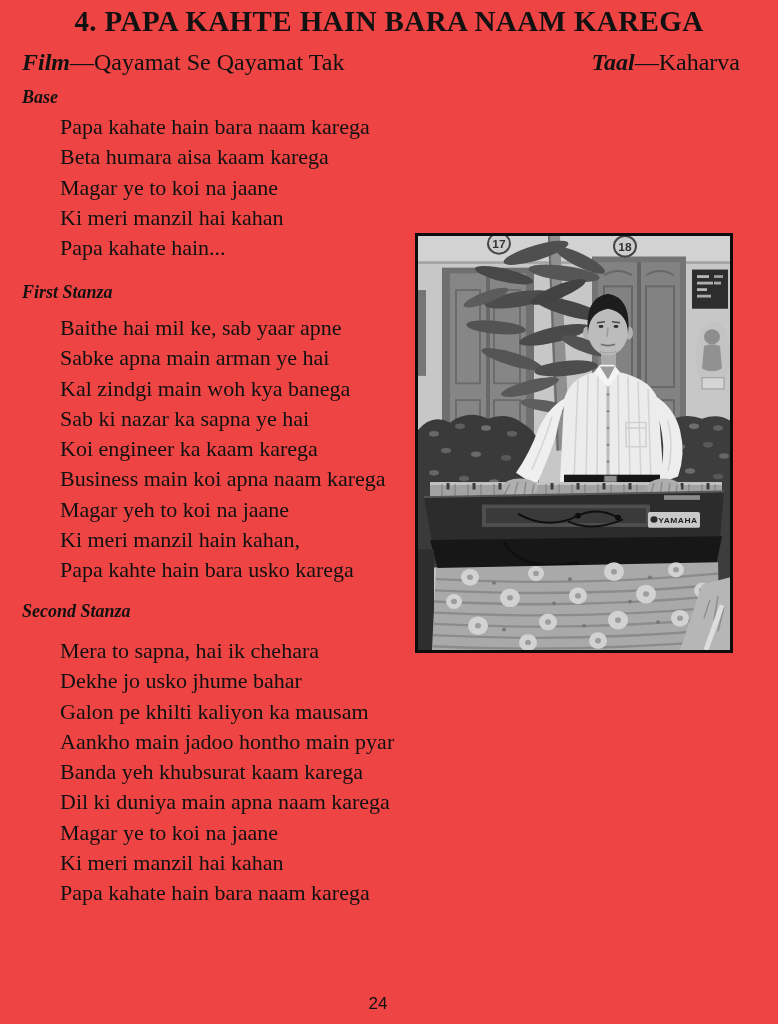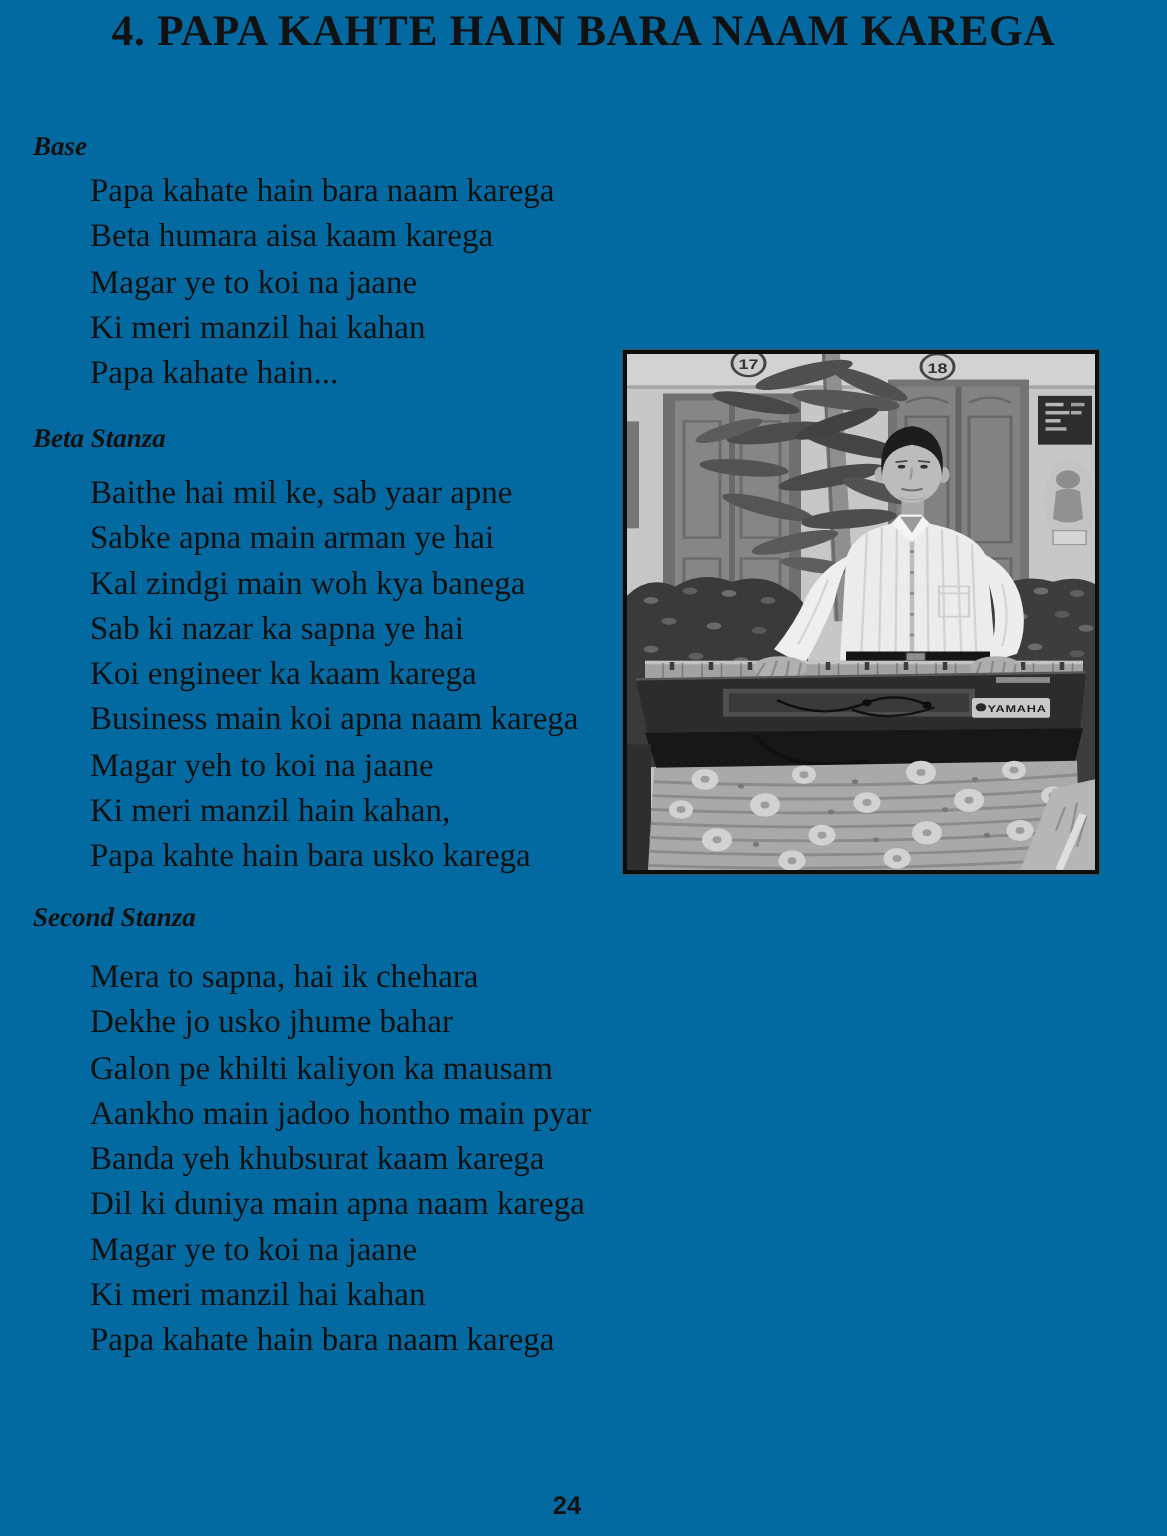--- a/index.html
+++ b/index.html
@@ -1,17 +1,17 @@
 <!DOCTYPE html>
 <html><head>
 <meta charset="utf-8">
 <style>
   html,body { margin:0; padding:0; background:#ffffff; }
   .page {
-    position:relative; width:778px; height:1024px; background:#0369a1;
+    position:relative; width:778px; height:1024px; background:#ef4444;
     font-family:"Liberation Serif", serif; color:#111; overflow:hidden;
   }
   .title {
     position:absolute; top:5px; left:0; right:0; margin:0;
     text-align:center; font-size:29px; font-weight:bold; letter-spacing:0.4px;
   }
   .meta {
     position:absolute; top:49px; left:22px; right:38px;
     display:flex; justify-content:space-between; font-size:24px; line-height:26px;
   }
@@ -21,48 +21,52 @@
     font-size:18px; font-weight:bold; font-style:italic; line-height:26px;
   }
   #h-base   { top:84px; }
   #h-first  { top:279px; }
   #h-second { top:598px; }
   .lines { position:absolute; left:60px; font-size:22px; line-height:30.3px; }
   #lines-base   { top:112px; }
   #lines-first  { top:313px; }
   #lines-second { top:636px; }
   .photo-frame {
-    position:absolute; left:415px; top:233px; width:318px; height:350px;
+    position:absolute; left:415px; top:233px; width:318px; height:420px;
     margin:0; border:3px solid #0d0d0d; box-sizing:border-box; background:#c7c7c7;
   }
   .photo-frame svg { display:block; width:100%; height:100%; }
   .page-number {
     position:absolute; top:994px; left:0; width:756px; text-align:center;
-    font-family:"Liberation Sans", sans-serif; font-weight:bold; font-size:17px;
+    font-family:"Liberation Sans", sans-serif; font-weight:normal; font-size:17px;
   }
   .svg-label { font-family:"Liberation Sans", sans-serif; font-weight:bold; }
 </style>
 </head>
 <body>
 
 <div class="page">
 
   <h1 class="title">4. PAPA KAHTE HAIN BARA NAAM KAREGA</h1>
 
+  <div class="meta">
+    <div><span class="mlabel">Film</span><span>—Qayamat Se Qayamat Tak</span></div>
+    <div><span class="mlabel">Taal</span><span>—Kaharva</span></div>
+  </div>
 
   <h2 class="heading" id="h-base">Base</h2>
   <div class="lines" id="lines-base">
     <div>Papa kahate hain bara naam karega</div>
     <div>Beta humara aisa kaam karega</div>
     <div>Magar ye to koi na jaane</div>
     <div>Ki meri manzil hai kahan</div>
     <div>Papa kahate hain...</div>
   </div>
 
-  <h2 class="heading" id="h-first">Beta Stanza</h2>
+  <h2 class="heading" id="h-first">First Stanza</h2>
   <div class="lines" id="lines-first">
     <div>Baithe hai mil ke, sab yaar apne</div>
     <div>Sabke apna main arman ye hai</div>
     <div>Kal zindgi main woh kya banega</div>
     <div>Sab ki nazar ka sapna ye hai</div>
     <div>Koi engineer ka kaam karega</div>
     <div>Business main koi apna naam karega</div>
     <div>Magar yeh to koi na jaane</div>
     <div>Ki meri manzil hain kahan,</div>
     <div>Papa kahte hain bara usko karega</div>

